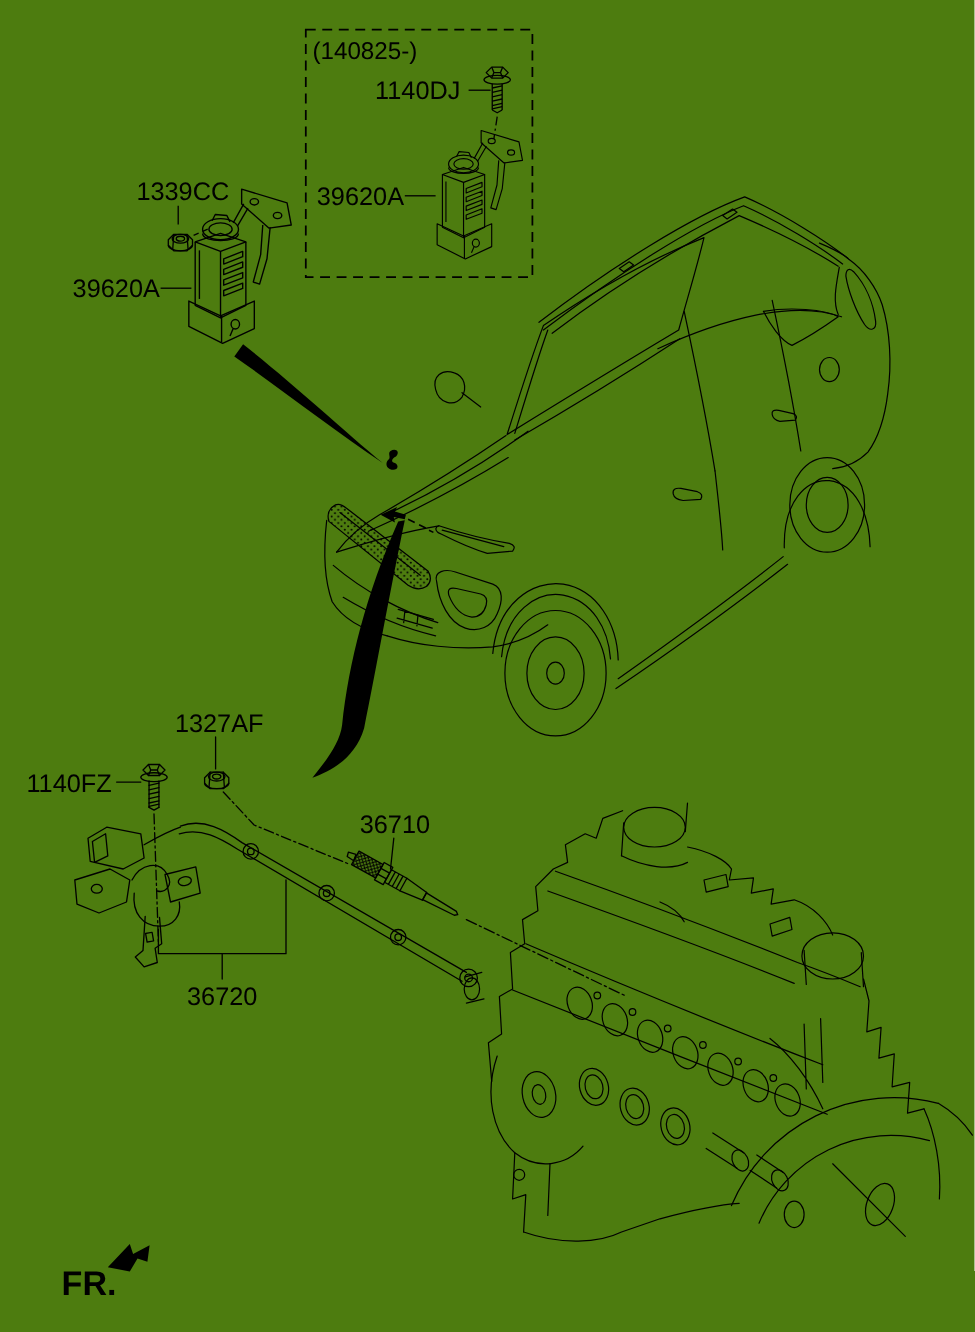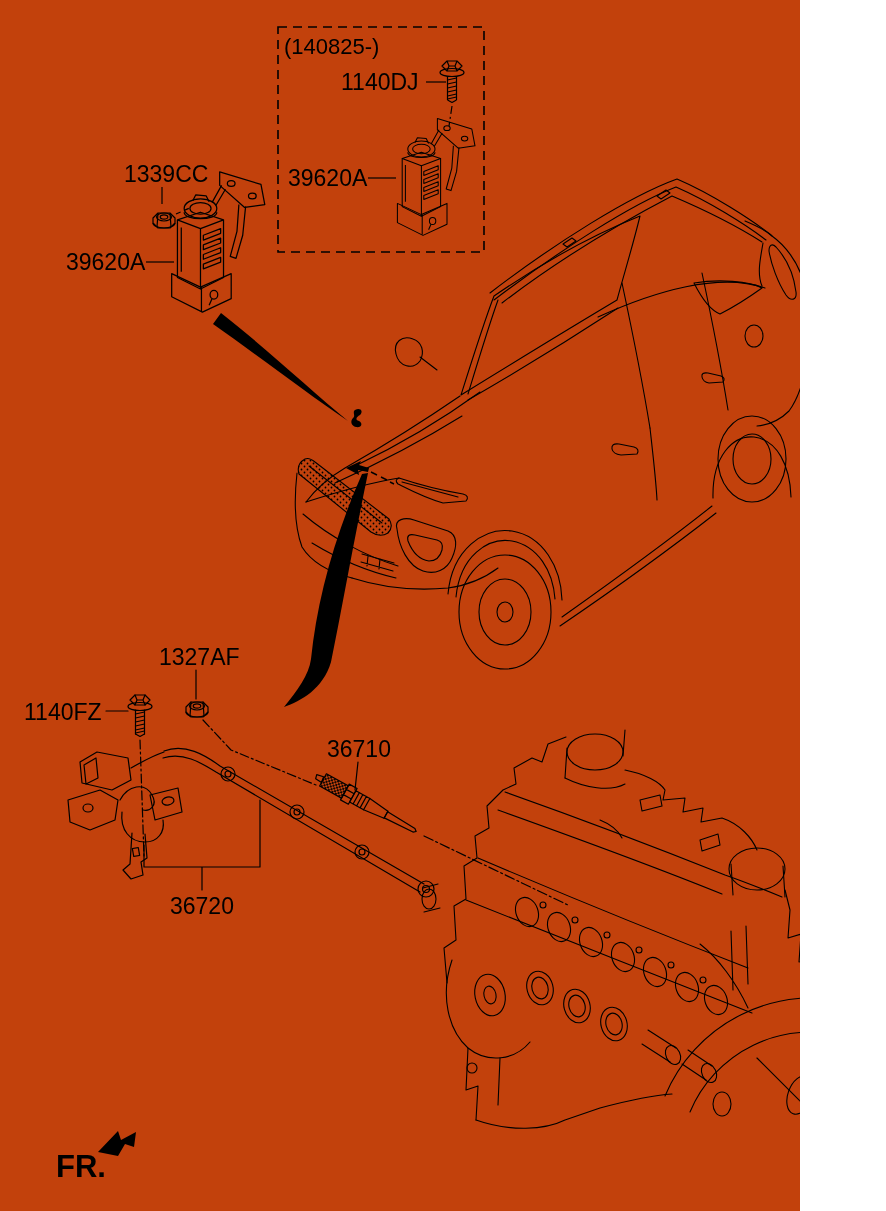--- a/index.html
+++ b/index.html
@@ -1,16 +1,16 @@
 <!DOCTYPE html>
 <html><head>
 <meta charset="utf-8">
 <style>
   html,body{margin:0;padding:0;background:#ffffff;}
-  .stage{position:relative;width:800px;height:1211px;background:#c2410c;overflow:hidden;}
+  .stage{position:relative;width:886px;height:1211px;background:#4d7c0f;overflow:hidden;}
   svg{display:block;}
   svg text{font-family:"Liberation Sans","DejaVu Sans",sans-serif;fill:#000;stroke:none;}
   .part-label{font-size:23px;}
   .date-label{font-size:22px;}
   .fr-label{font-size:31px;font-weight:bold;}
 </style>
 </head>
 <body>
 
 <div class="stage">

